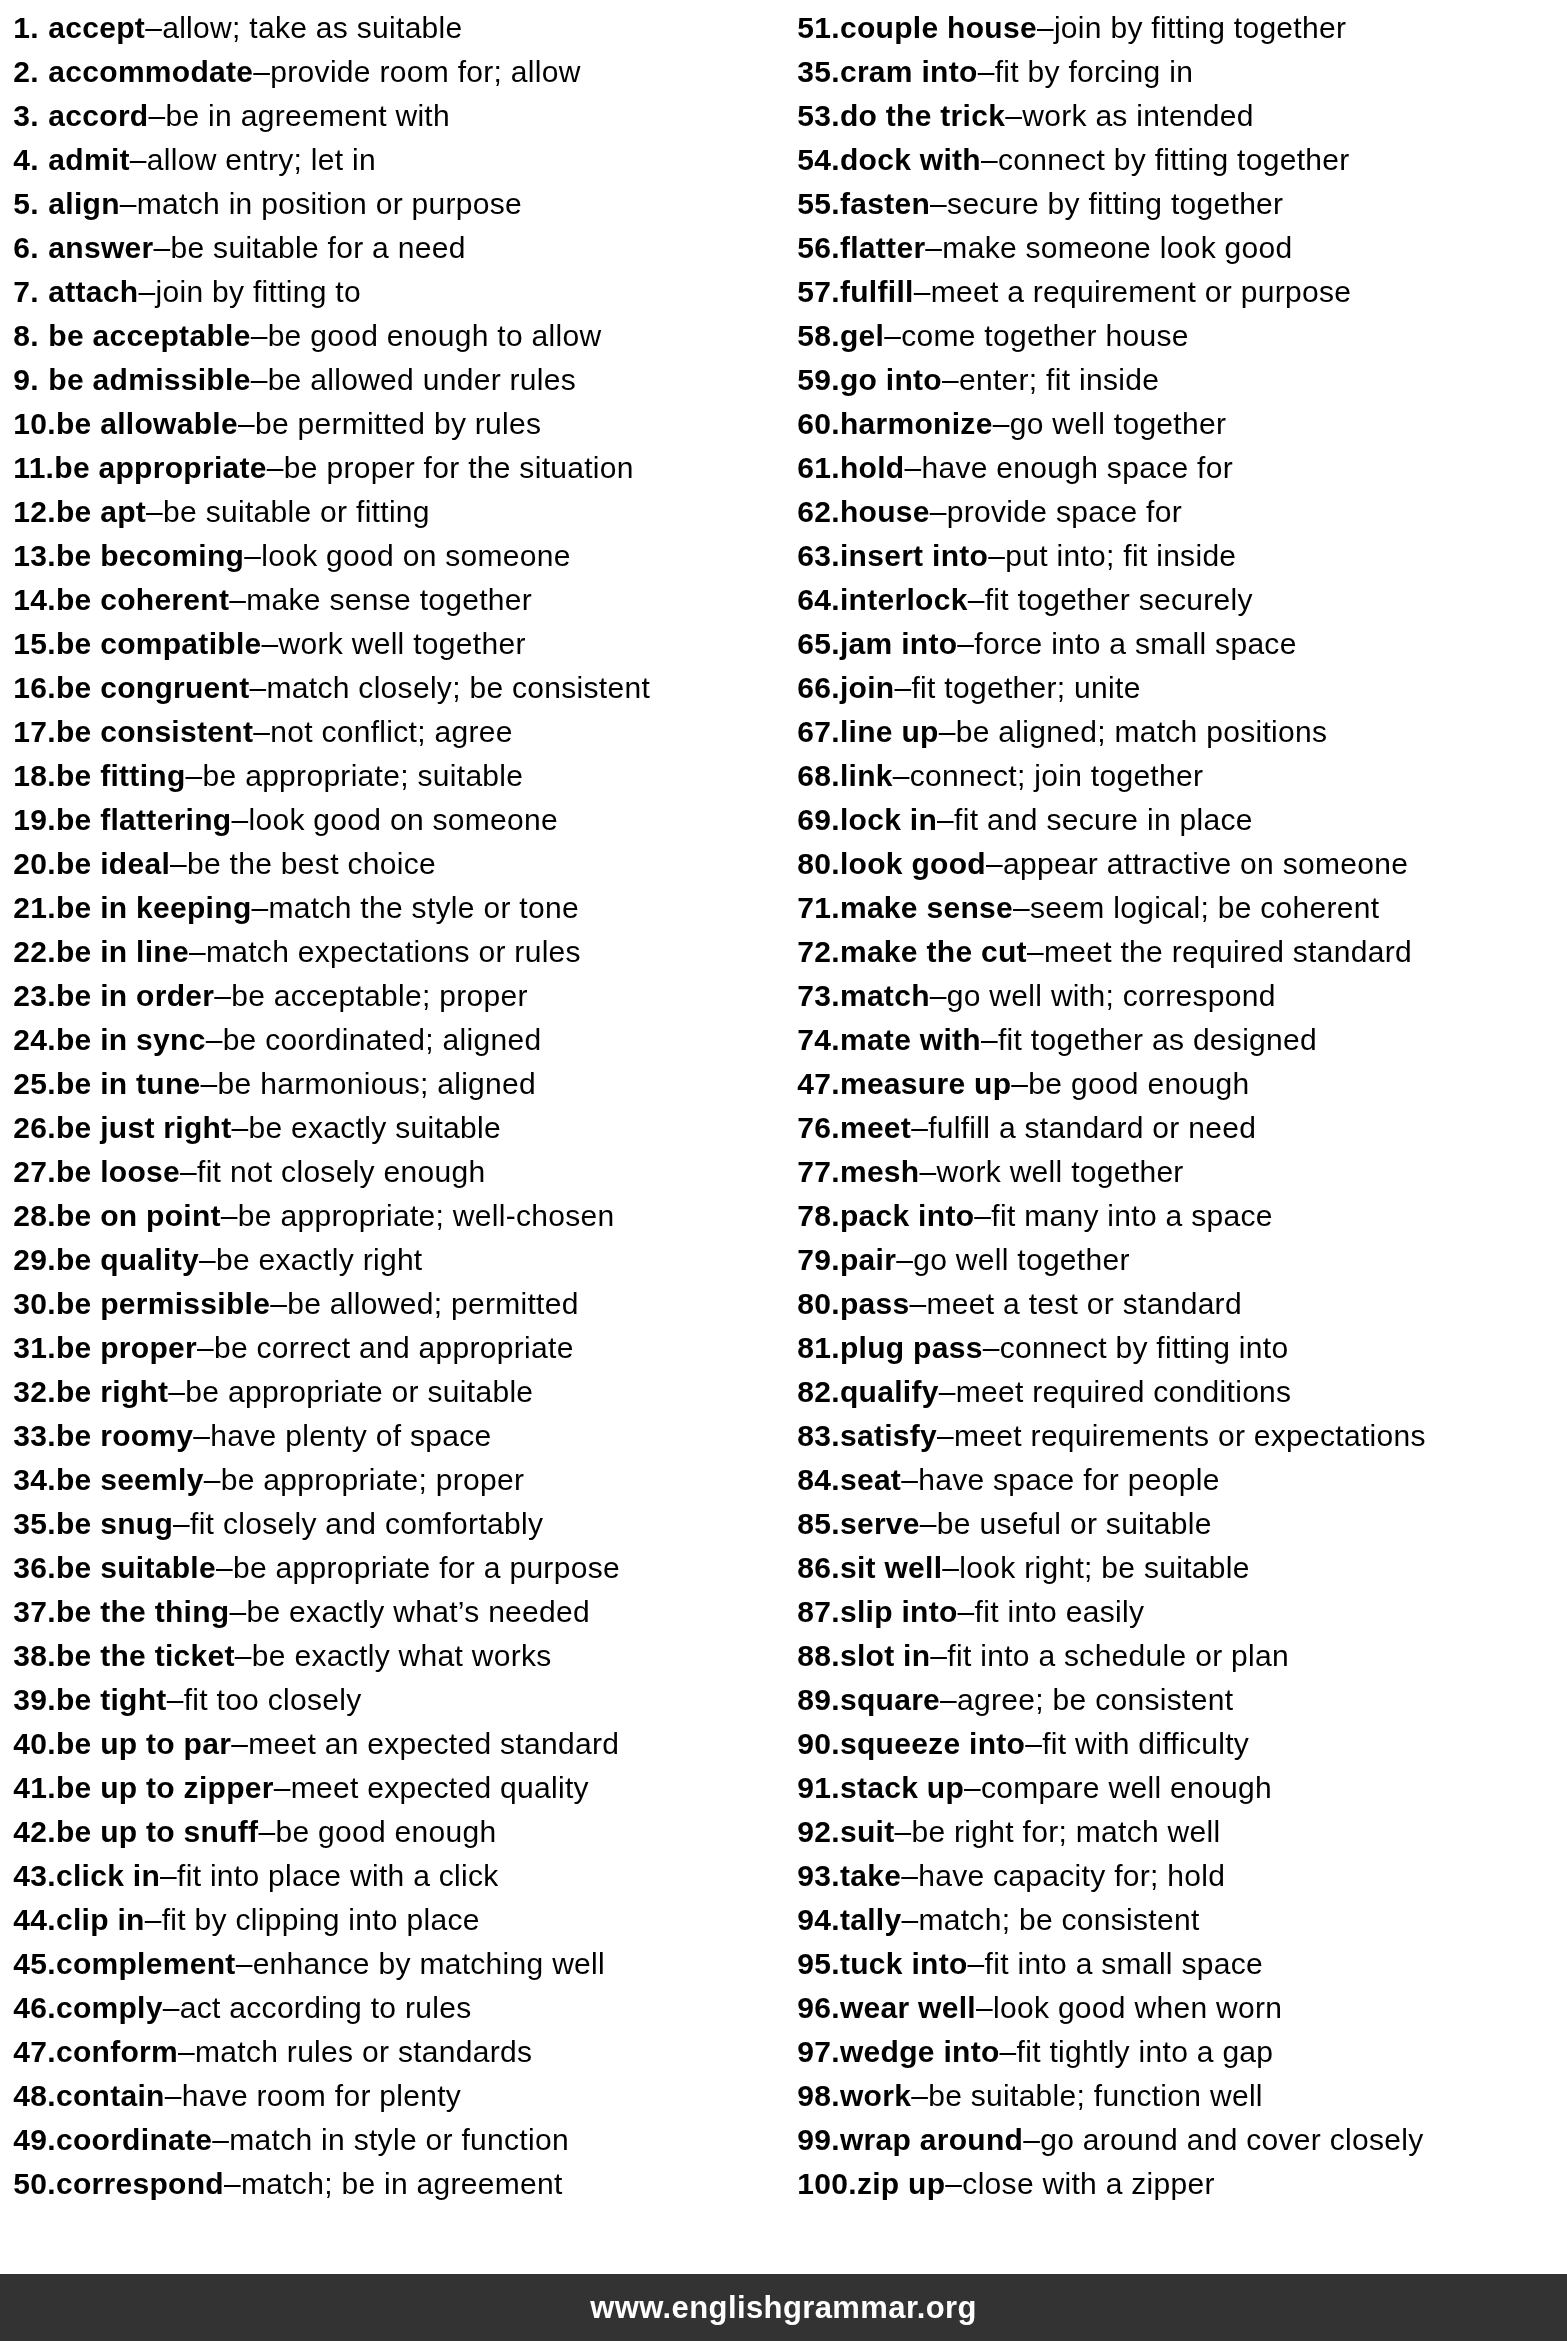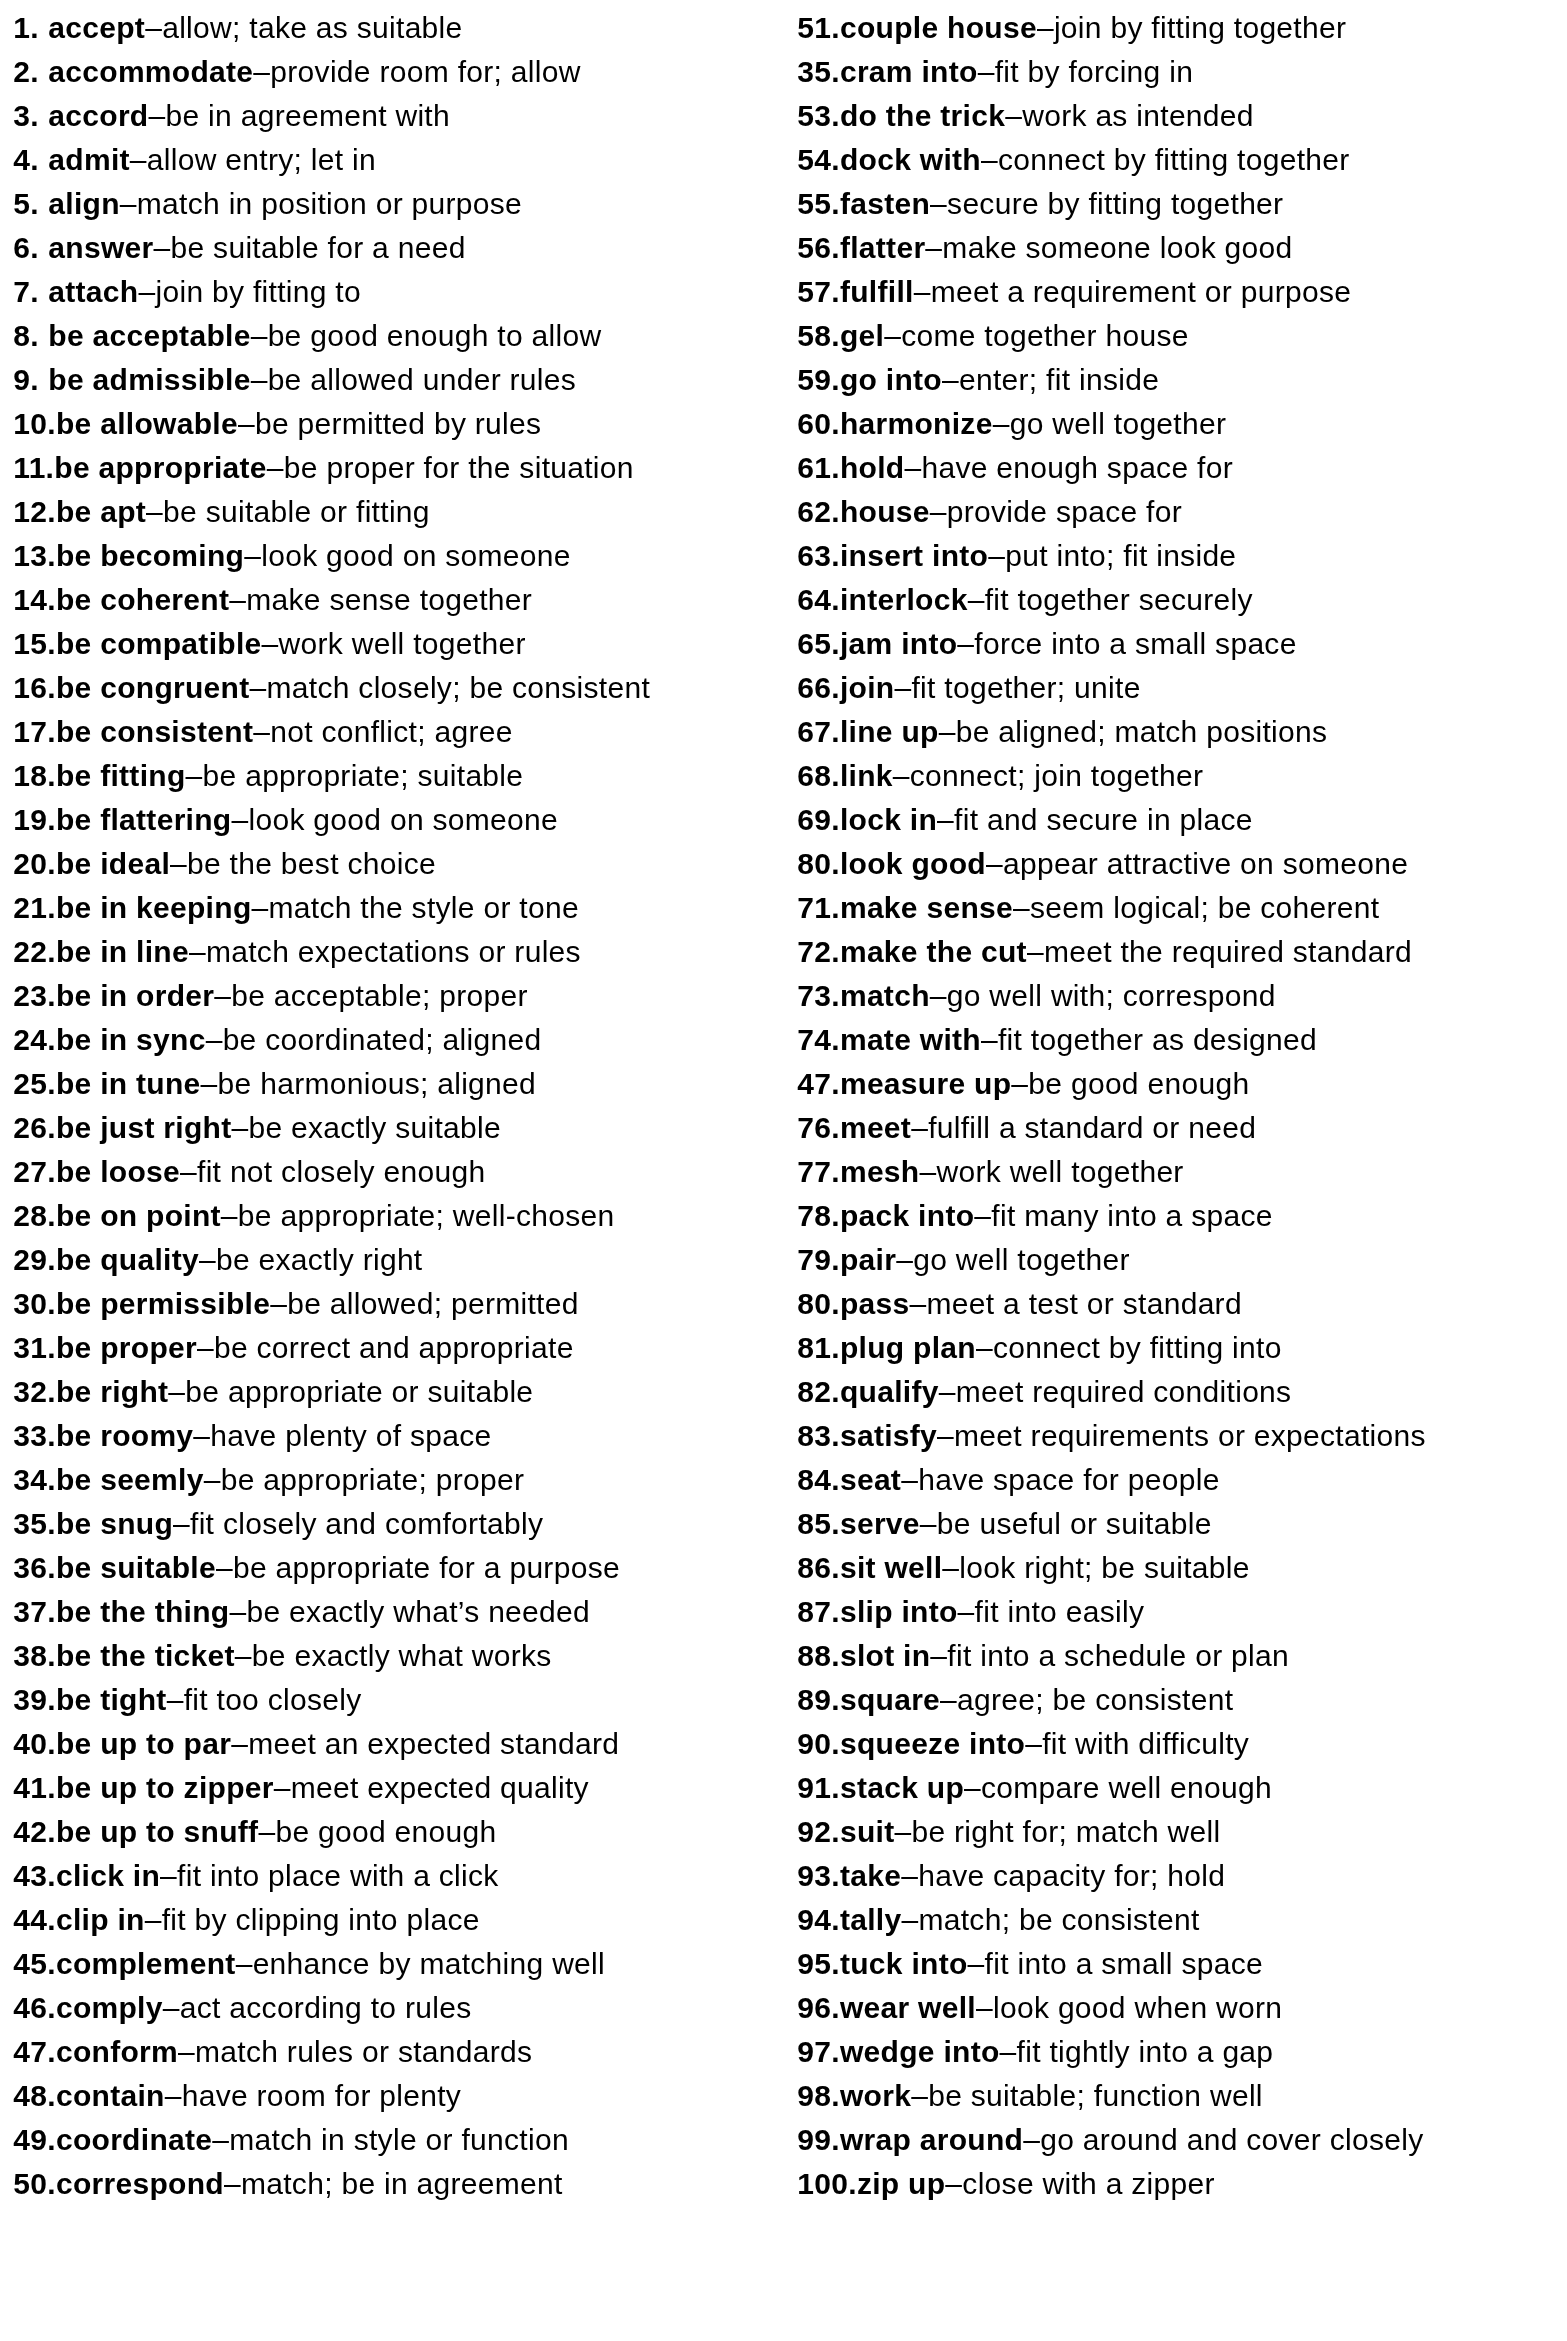--- a/index.html
+++ b/index.html
@@ -538,21 +538,21 @@
           <span class="def">go well together</span>
         </li>
         <li class="item">
           <span class="num">80.</span>
           <span class="term">pass</span>
           <span class="sep"> – </span>
           <span class="def">meet a test or standard</span>
         </li>
         <li class="item">
           <span class="num">81.</span>
-          <span class="term">plug plan</span>
+          <span class="term">plug pass</span>
           <span class="sep"> – </span>
           <span class="def">connect by fitting into</span>
         </li>
         <li class="item">
           <span class="num">82.</span>
           <span class="term">qualify</span>
           <span class="sep"> – </span>
           <span class="def">meet required conditions</span>
         </li>
         <li class="item">
@@ -658,14 +658,17 @@
           <span class="def">go around and cover closely</span>
         </li>
         <li class="item">
           <span class="num">100.</span>
           <span class="term">zip up</span>
           <span class="sep"> – </span>
           <span class="def">close with a zipper</span>
         </li>
       </ol>
   </div>
+  <footer class="footer" style="background: rgb(51, 51, 51); color: rgb(255, 255, 255);">
+    <span class="footer-url">www.englishgrammar.org</span>
+  </footer>
 </main>
 
 
 </body></html>

